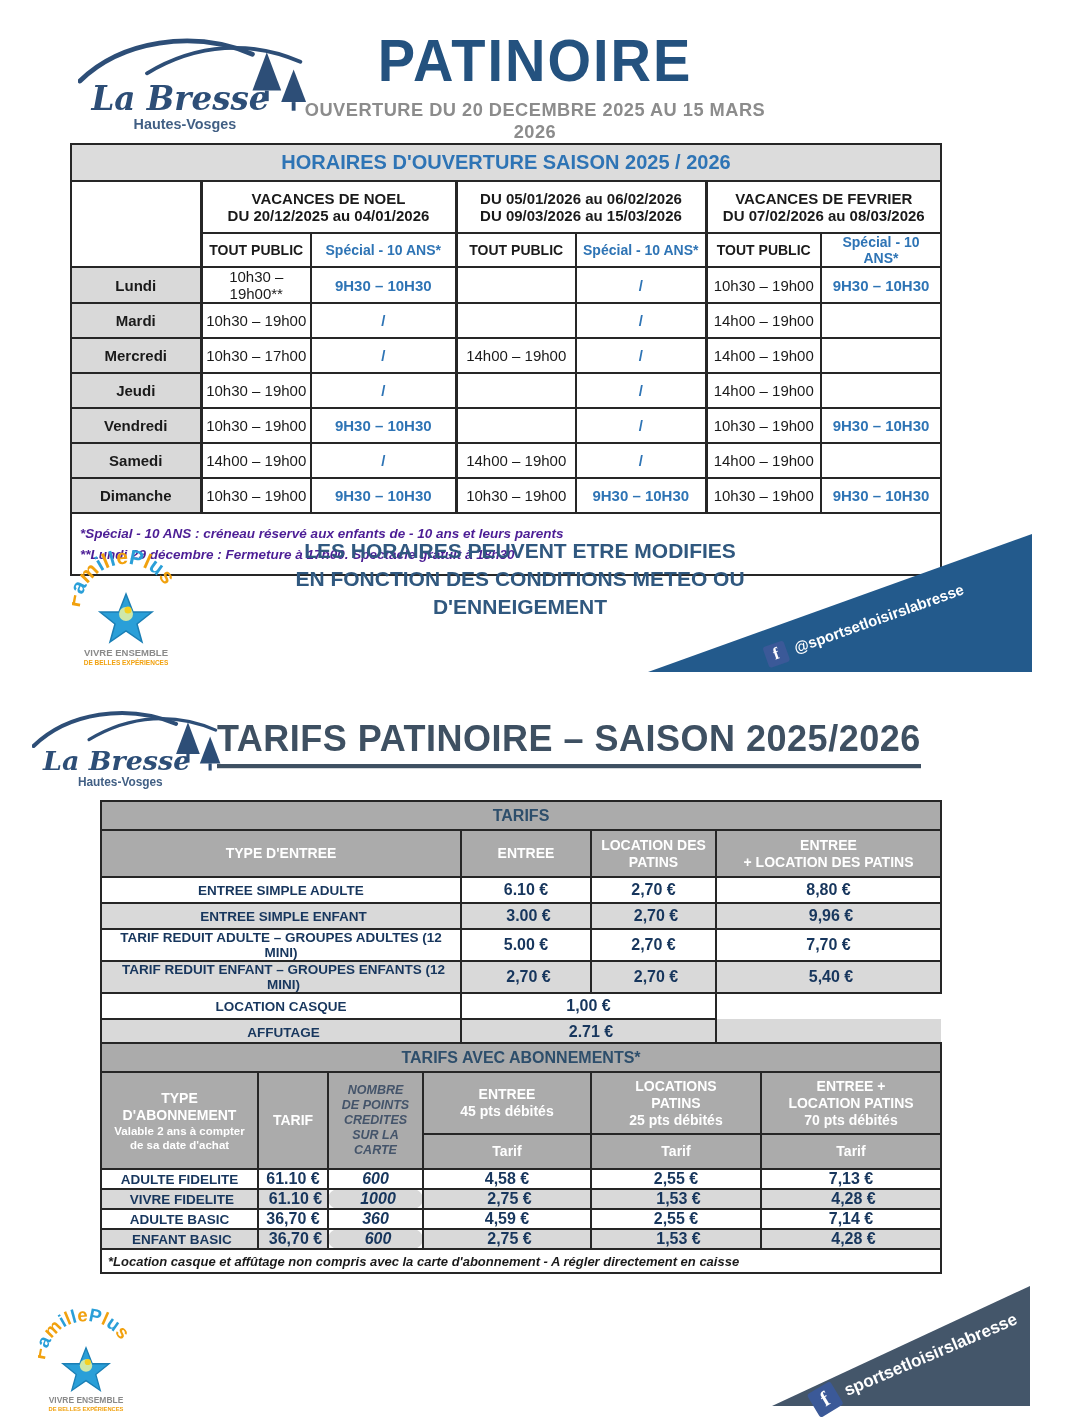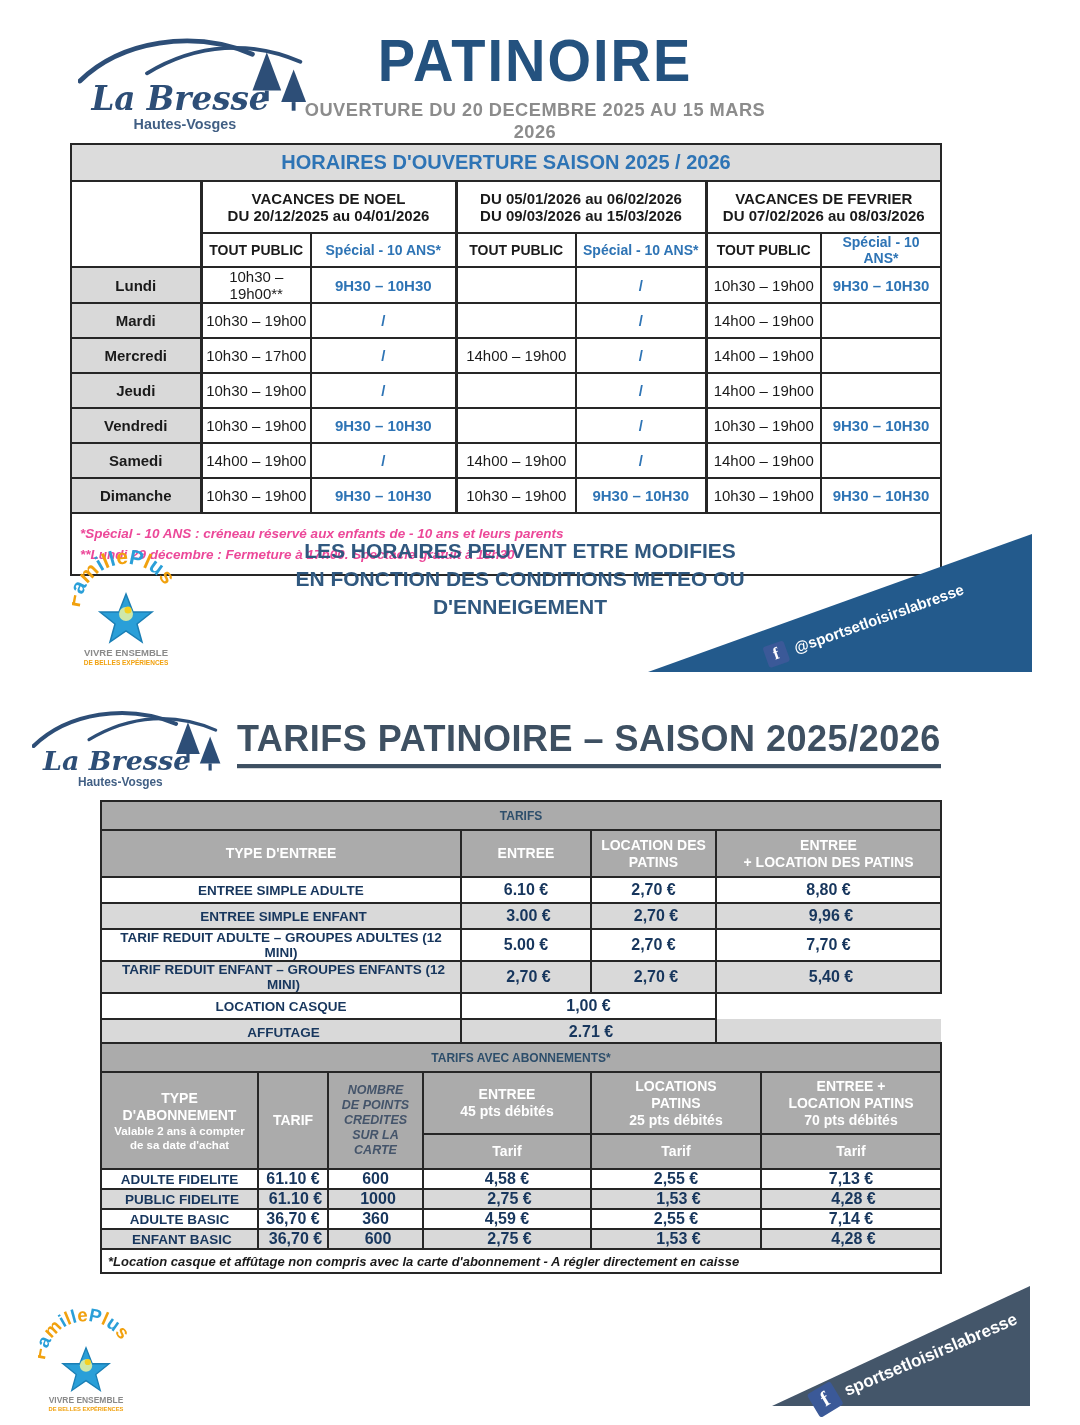--- a/index.html
+++ b/index.html
@@ -26,65 +26,65 @@
                             font-size:15px;padding:0 2px;overflow:hidden;}
   .horaires .t-title th{background:#dcdcdc;color:#2e74b5;font-size:20px;font-weight:bold;height:35px;}
   .horaires .t-groups th{background:#fff;height:50px;font-size:15px;font-weight:bold;}
   .horaires .t-subs th{background:#fff;height:30px;font-size:14px;font-weight:bold;}
   .horaires .t-subs .special, .horaires td.blue{color:#2e74b5;font-weight:bold;}
   .horaires .corner{background:#dcdcdc;}
   .horaires th.day{background:#d9d9d9;font-weight:bold;height:33px;}
   .horaires td{background:#fff;color:#1a1a1a;}
   .horaires .grp-start{border-left-width:3px;}
   .horaires tfoot td{text-align:left;height:52px;padding:4px 8px;}
-  .horaires tfoot .fn{color:#ec4899;font-weight:bold;font-style:italic;font-size:13.5px;line-height:21px;}
+  .horaires tfoot .fn{color:#4c1d95;font-weight:bold;font-style:italic;font-size:13.5px;line-height:21px;}
 
   
   .fp-vivre{fill:#8a8a8a;font-weight:bold;}
   .fp-exp{fill:#f1a10e;font-weight:bold;}
 
   
   .meteo{left:225px;top:537px;width:590px;text-align:center;color:#30587f;
          font-size:21px;font-weight:bold;line-height:28px;}
 
   
   .banner-wrap{overflow:visible;}
   .fb-strip{position:absolute;display:flex;align-items:center;gap:8px;white-space:nowrap;}
   .fb-icon{background:#3b5998;color:#fff;border-radius:3px;display:flex;align-items:center;
            justify-content:center;font-weight:bold;font-family:"Liberation Serif",serif;}
   .fb-handle{color:#fff;font-weight:bold;}
 
   
-  .tarifs-title{left:237px;top:718px;width:706px;}
+  .tarifs-title{left:217px;top:718px;width:706px;}
   .tarifs-title span{display:inline-block;font-size:36px;font-weight:bold;color:#3e5062;
                      letter-spacing:.5px;border-bottom:4px solid #3e5062;padding-bottom:3px;
                      transform:scaleY(1.05);}
 
   
   .ptable th,.ptable td{border:2px solid #262626;text-align:center;vertical-align:middle;padding:0 3px;}
-  .ptable .t-title th{background:#ababab;color:#2d4e6b;font-size:12px;font-weight:bold;height:27px;}
+  .ptable .t-title th{background:#ababab;color:#2d4e6b;font-size:16px;font-weight:bold;height:27px;}
   .ptable .hdr{background:#ababab;color:#fff;font-weight:bold;font-size:14px;line-height:17px;}
   .ptable td{font-weight:bold;color:#17365d;font-size:16px;}
   .ptable th.lbl{font-weight:bold;color:#17365d;font-size:13.5px;}
   .ptable tr.alt td,.ptable tr.alt th.lbl{background:#d9d9d9;padding-left:8px;}
   .ptable tr.plain td,.ptable tr.plain th.lbl{background:#fff;}
 
   .tarifs{left:100px;top:800px;width:840px;}
   .tarifs .hdr{height:45px;}
   .tarifs tbody tr{height:26px;}
   .tarifs td.ghost{border:none;background:#fff;}
 
   .abo{left:100px;top:1042px;width:840px;}
   .abo .hdr.big{height:60px;}
   .abo .hdr.tarif-sub{height:33px;}
   .abo .hdr .small-sub{font-size:11.5px;font-weight:bold;line-height:14px;}
   .abo .points-hdr{background:#ababab;color:#44546a;font-style:italic;font-weight:bold;
                    font-size:12.5px;line-height:15px;}
   .abo tbody tr{height:17px;}
-  .abo td.points{}
+  .abo td.points{font-style:italic;border-radius:13px;}
   .abo .fn-row td{text-align:left;font-style:italic;font-size:13px;color:#1a1a1a;
                   background:#fff;height:22px;padding-left:6px;}
 </style>
 </head>
 <body>
 
 <svg class="abs labresse" style="left:78px;top:26px;" width="230" height="110" viewBox="0 0 240 112">
   <path d="M2,56 C45,14 120,2 182,28" stroke="#2d4e77" stroke-width="5" fill="none" stroke-linecap="round"></path>
   <path d="M72,48 C125,16 182,14 232,36" stroke="#2d4e77" stroke-width="4" fill="none" stroke-linecap="round"></path>
   <text class="script" x="14" y="86">La Bresse</text>
@@ -344,21 +344,21 @@
   <tbody id="abo-body">
       <tr class="plain">
         <th class="lbl">ADULTE FIDELITE</th>
         <td>61.10 €</td>
         <td class="points">600</td>
         <td>4,58 €</td>
         <td>2,55 €</td>
         <td>7,13 €</td>
       </tr>
       <tr class="alt">
-        <th class="lbl">PUBLIC FIDELITE</th>
+        <th class="lbl">VIVRE FIDELITE</th>
         <td>61.10 €</td>
         <td class="points">1000</td>
         <td>2,75 €</td>
         <td>1,53 €</td>
         <td>4,28 €</td>
       </tr>
       <tr class="plain">
         <th class="lbl">ADULTE BASIC</th>
         <td>36,70 €</td>
         <td class="points">360</td>

